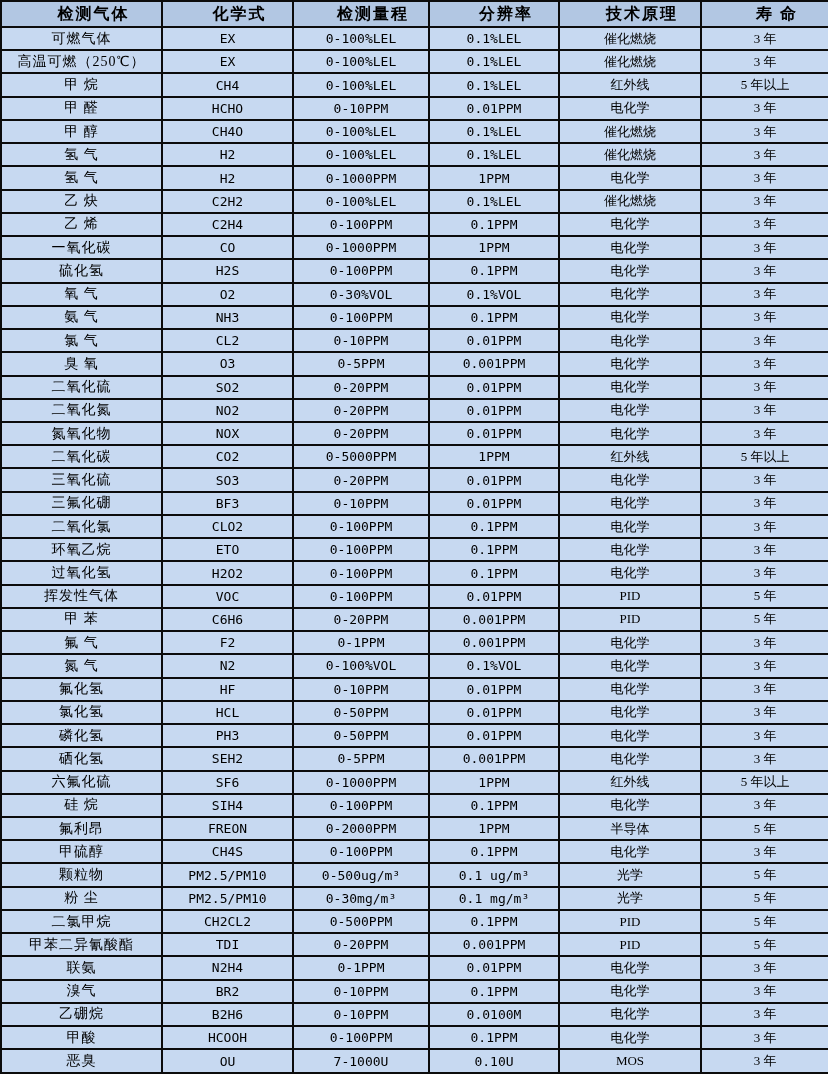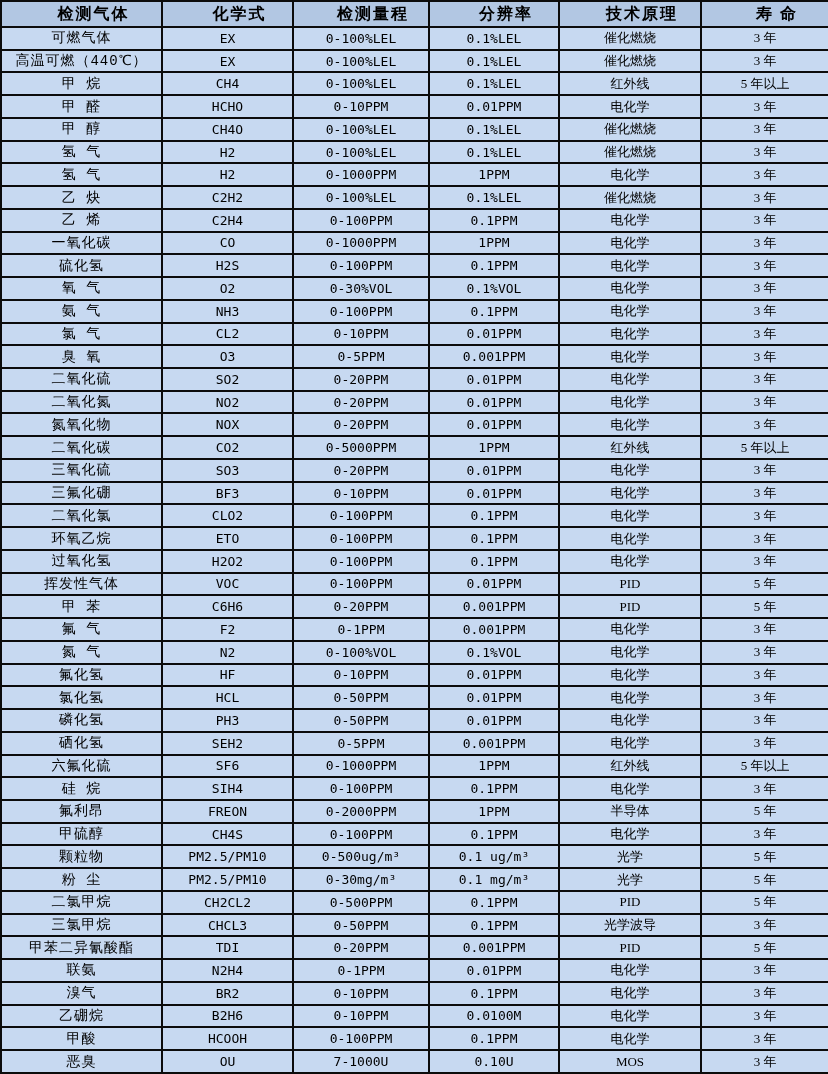--- a/index.html
+++ b/index.html
@@ -33,21 +33,21 @@
     font-weight: bold;
     font-size: 16px;
     letter-spacing: 2px;
     padding-left: 24px;
   }
   .spec-table td {
     font-family: "DejaVu Sans Mono", "Liberation Mono", monospace;
     font-size: 13px;
   }
   .spec-table td.gas {
-    font-family: Liberation Mono, monospace;
+    font-family: Liberation Serif, serif;
     font-size: 14px;
     letter-spacing: 1px;
     border-radius: 8px;
   }
   .spec-table td.cjk {
     font-family: "Liberation Serif", "DejaVu Serif", serif;
     font-size: 13px;
   }
 </style>
 </head>
@@ -75,21 +75,21 @@
   <tbody id="table-body">
       <tr>
     <td class="gas">可燃气体</td>
     <td class="mono">EX</td>
     <td class="mono">0-100%LEL</td>
     <td class="mono">0.1%LEL</td>
     <td class="cjk">催化燃烧</td>
     <td class="cjk">3 年</td>
   </tr>
       <tr>
-    <td class="gas">高温可燃（440℃）</td>
+    <td class="gas">高温可燃（250℃）</td>
     <td class="mono">EX</td>
     <td class="mono">0-100%LEL</td>
     <td class="mono">0.1%LEL</td>
     <td class="cjk">催化燃烧</td>
     <td class="cjk">3 年</td>
   </tr>
       <tr>
     <td class="gas">甲 烷</td>
     <td class="mono">CH4</td>
     <td class="mono">0-100%LEL</td>
@@ -379,28 +379,20 @@
   </tr>
       <tr>
     <td class="gas">二氯甲烷</td>
     <td class="mono">CH2CL2</td>
     <td class="mono">0-500PPM</td>
     <td class="mono">0.1PPM</td>
     <td class="cjk">PID</td>
     <td class="cjk">5 年</td>
   </tr>
       <tr>
-    <td class="gas">三氯甲烷</td>
-    <td class="mono">CHCL3</td>
-    <td class="mono">0-50PPM</td>
-    <td class="mono">0.1PPM</td>
-    <td class="cjk">光学波导</td>
-    <td class="cjk">3 年</td>
-  </tr>
-      <tr>
     <td class="gas">甲苯二异氰酸酯</td>
     <td class="mono">TDI</td>
     <td class="mono">0-20PPM</td>
     <td class="mono">0.001PPM</td>
     <td class="cjk">PID</td>
     <td class="cjk">5 年</td>
   </tr>
       <tr>
     <td class="gas">联氨</td>
     <td class="mono">N2H4</td>

